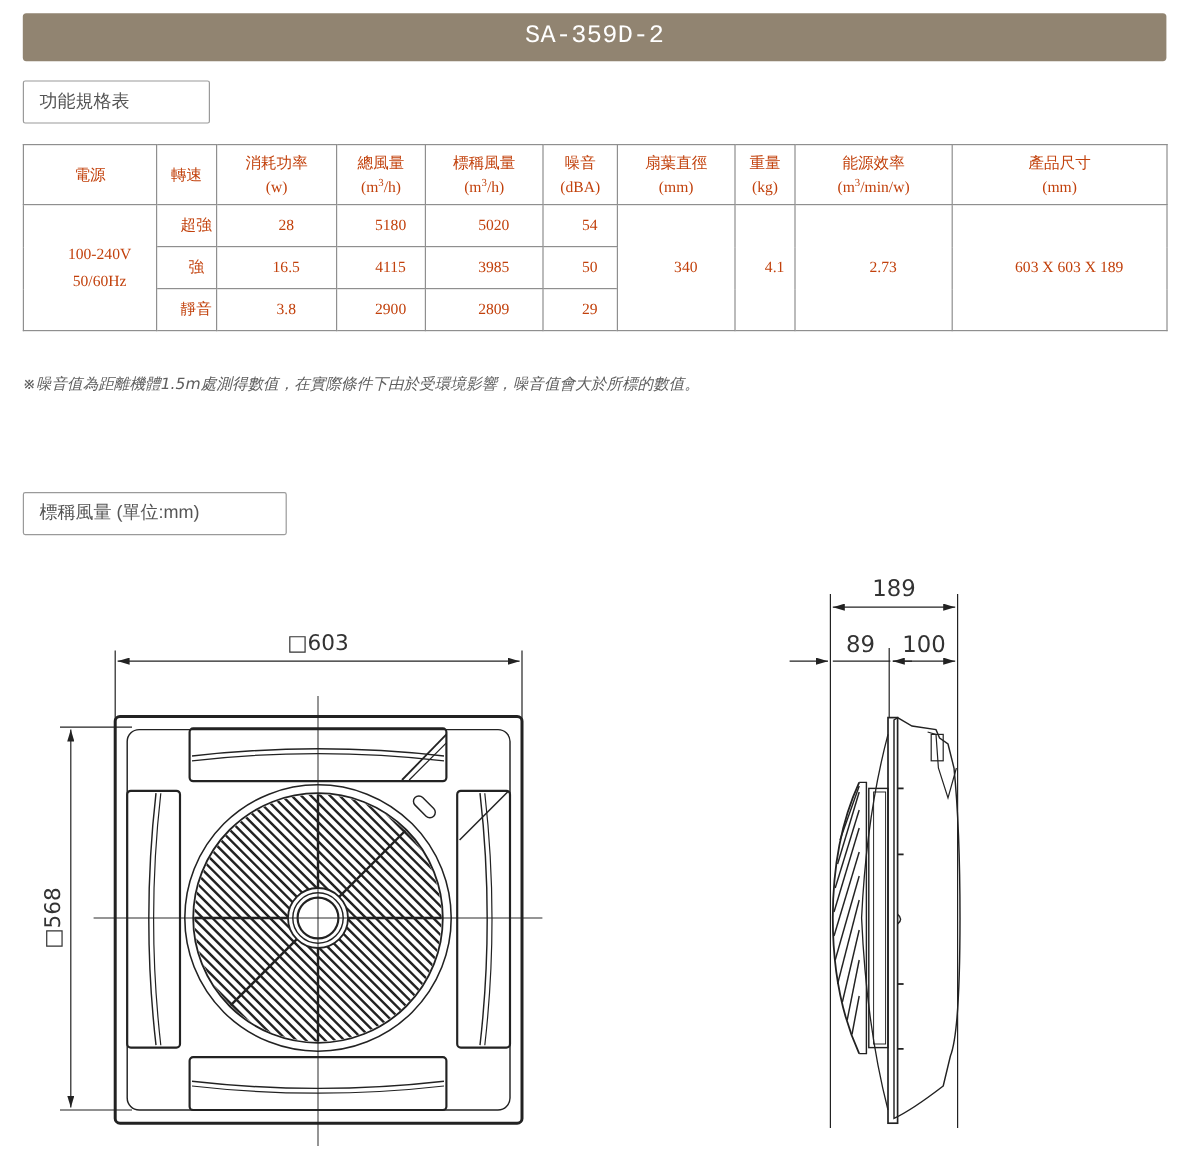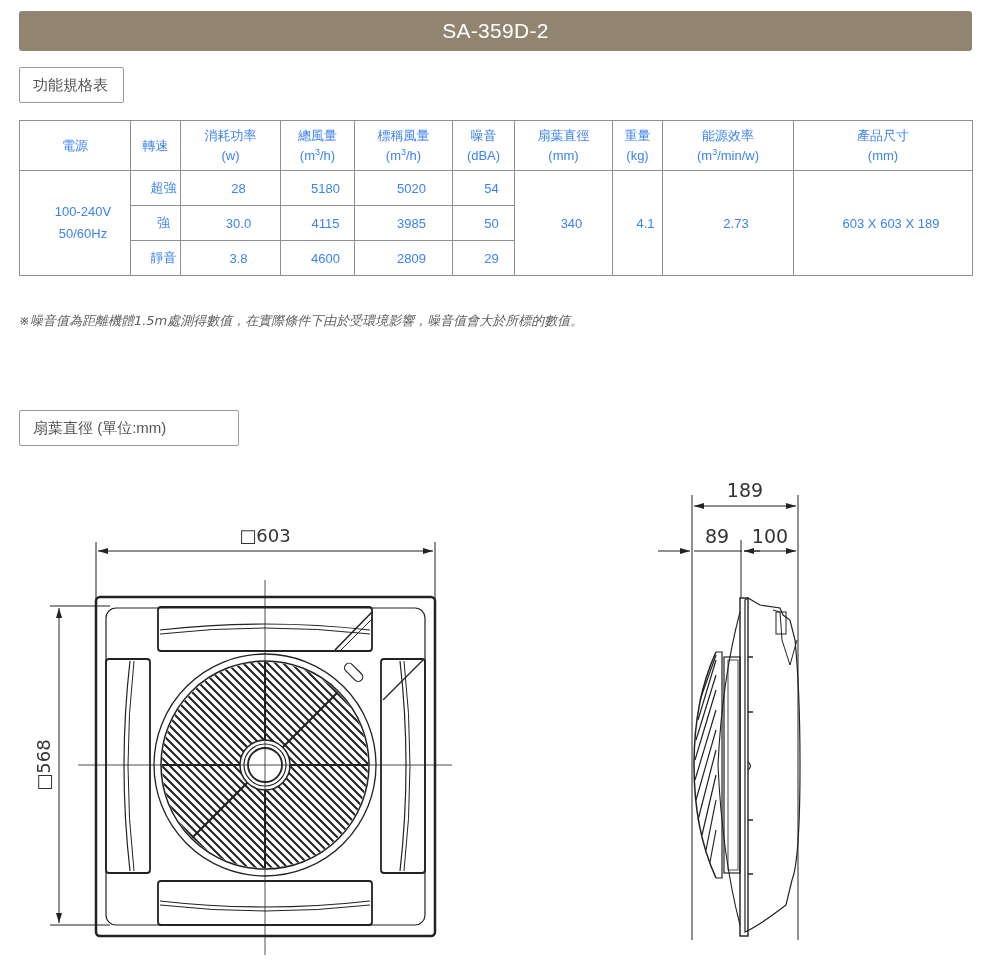--- a/index.html
+++ b/index.html
@@ -3,34 +3,34 @@
 <meta charset="utf-8">
 <style>
   * { box-sizing: border-box; margin: 0; padding: 0; }
   html, body { width: 1000px; height: 976px; background: #ffffff; overflow: hidden; }
   body { font-family: "DejaVu Sans", "Liberation Sans", sans-serif; color: #595959; position: relative; }
 
   .title-bar {
     position: absolute; left: 19px; top: 11px; width: 953px; height: 40px;
     background: #918471; border-radius: 3px;
     color: #ffffff; font-size: 21px; text-align: center; line-height: 40px;
-    font-family: Liberation Sans, sans-serif; letter-spacing: 0.3px;
+    font-family: Liberation Mono, monospace; letter-spacing: 0.3px;
   }
   .section-btn {
     position: absolute; background: #fff; border: 1px solid #9a9a9a; border-radius: 2px;
     font-size: 15px; color: #555; line-height: 34px; padding: 0 13px; height: 36px;
     font-family: "Liberation Sans", "DejaVu Sans", sans-serif;
   }
-  #btn-spec { left: 19px; top: 67px; width: 105px; font-family: Liberation Serif, serif; }
+  #btn-spec { left: 19px; top: 67px; width: 156px; font-family: Liberation Serif, serif; }
   #btn-dim { left: 19px; top: 410px; width: 220px; }
 
   table.spec {
     position: absolute; left: 19px; top: 120px; width: 953px;
     border-collapse: collapse; table-layout: fixed;
-    font-family: Liberation Sans, sans-serif; font-size: 13px; color: #3b82f6;
+    font-family: Liberation Serif, serif; font-size: 13px; color: #c2410c;
   }
   table.spec th, table.spec td {
     border: 1px solid #8f8f8f; text-align: center; vertical-align: middle; font-weight: normal;
   }
   table.spec th { height: 50px; line-height: 20px; }
   table.spec td { height: 35px; padding-left: 16px; }
   table.spec .sub { display: block; }
   sup { font-size: 9px; vertical-align: 5px; line-height: 0; }
 
   .notes {
@@ -116,41 +116,41 @@
       <td>5180</td>
       <td>5020</td>
       <td>54</td>
       <td rowspan="3">340</td>
       <td rowspan="3">4.1</td>
       <td rowspan="3">2.73</td>
       <td rowspan="3">603 X 603 X 189</td>
     </tr>
     <tr>
       <td>強</td>
-      <td>30.0</td>
+      <td>16.5</td>
       <td>4115</td>
       <td>3985</td>
       <td>50</td>
     </tr>
     <tr>
       <td>靜音</td>
       <td>3.8</td>
-      <td>4600</td>
+      <td>2900</td>
       <td>2809</td>
       <td>29</td>
     </tr>
   </tbody>
 </table>
 
 <div class="notes">
   <p>※噪音值為距離機體1.5m處測得數值，在實際條件下由於受環境影響，噪音值會大於所標的數值。</p>
 </div>
 
 <div class="section-btn" id="btn-dim">
-  <span>扇葉直徑 (單位:mm)</span>
+  <span>標稱風量 (單位:mm)</span>
 </div>
 
 <svg class="drawing" width="1000" height="976" viewBox="0 0 1000 976">
   <defs>
     <marker id="arr" markerWidth="10" markerHeight="6" refX="10" refY="3" orient="auto-start-reverse" markerUnits="userSpaceOnUse">
       <path d="M0,0 L10,3 L0,6 z" fill="#222"></path>
     </marker>
     <clipPath id="fanclip">
         <circle cx="265" cy="765" r="103"></circle>
       </clipPath>

